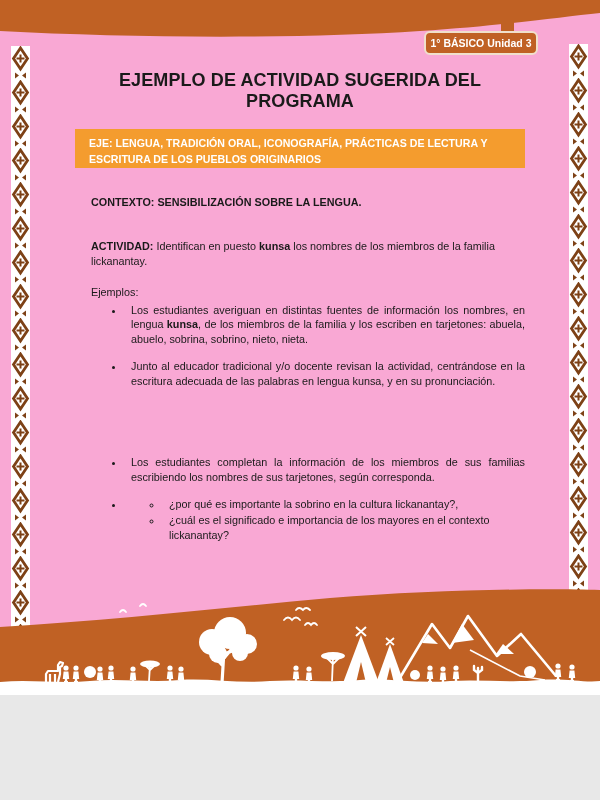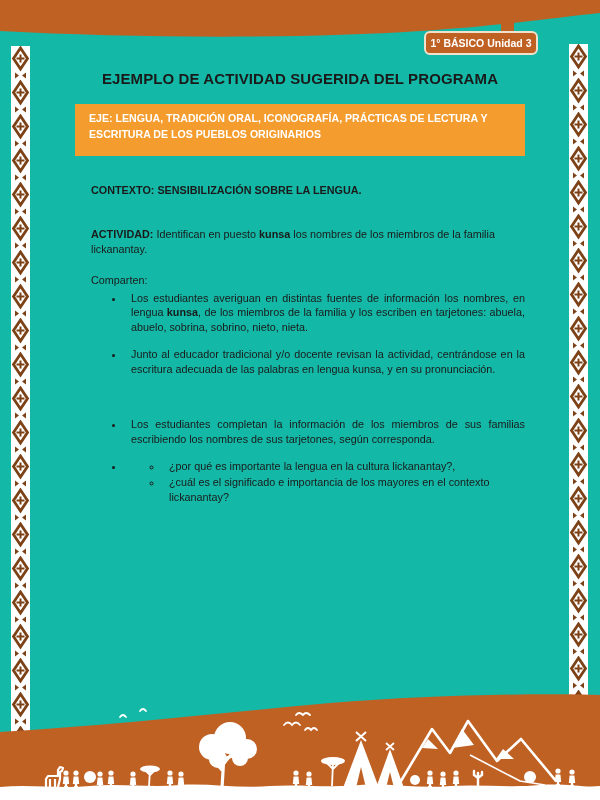--- a/index.html
+++ b/index.html
@@ -1,53 +1,53 @@
 <!DOCTYPE html>
 <html><head>
 <meta charset="utf-8">
 <style>
   html,body{margin:0;padding:0;background:#e8e8e8;}
   .page{
-    position:relative;width:600px;height:800px;margin:0 auto;
-    background:#14b8a6;overflow:hidden;
+    position:relative;width:600px;height:695px;margin:0 auto;
+    background:#f9a8d4;overflow:hidden;
     font-family:"Liberation Sans","DejaVu Sans",sans-serif;
     color:#1a1a1a;
   }
   
   .top-band{position:absolute;top:0;left:0;width:600px;height:56px;display:block;}
   
   .badge-stem{position:absolute;left:501px;top:20px;width:13px;height:16px;background:#C06124;}
   .unit-badge{
     position:absolute;left:424px;top:31px;width:110px;height:20px;
     background:#C06124;border:2px solid #F0E0CC;border-radius:6px;
     color:#ffffff;font-weight:bold;font-size:10.5px;
     display:flex;align-items:center;justify-content:center;white-space:nowrap;
   }
   
   .border-strip{position:absolute;background:#ffffff;}
   .border-strip.left{left:11px;top:46px;width:19px;height:749px;}
   .border-strip.right{left:569px;top:44px;width:19px;height:751px;}
   .border-strip svg{display:block;width:100%;height:100%;}
   
   .content{position:absolute;left:75px;top:70px;width:450px;}
-  .page-title{margin:0 0 17px;font-size:15px;font-weight:bold;text-align:center;letter-spacing:.1px;}
+  .page-title{margin:0 0 17px;font-size:18px;font-weight:bold;text-align:center;letter-spacing:.1px;}
   .eje-banner{
     background:#F49C2E;color:#ffffff;font-weight:bold;font-size:10.6px;
-    line-height:1.5;padding:7px 14px 13px;margin:0 0 27px;
+    line-height:1.5;padding:7px 14px 0;margin:0 0 27px;
   }
   .para{font-size:10.8px;line-height:14.5px;margin:16px;}
   .contexto{font-weight:bold;margin-bottom:30px;}
   .actividad{margin-bottom:17px;}
   .ejemplos{margin-bottom:3px;}
   ul.bullets{margin:0;padding-left:50px;list-style:disc;}
   ul.bullets > li{
     font-size:10.8px;line-height:14.5px;text-align:justify;
     padding-left:6px;margin-bottom:13px;
   }
-  ul.bullets > li.gap-after{margin-bottom:41px;}
+  ul.bullets > li.gap-after{margin-bottom:67px;}
   ul.sub-questions{margin:4px 0 0;padding-left:32px;list-style:circle;}
   ul.sub-questions > li{
     font-size:10.8px;line-height:15px;text-align:left;
     padding-left:6px;margin-bottom:1px;
   }
   b{font-weight:bold;text-align:right;}
   
   .footer-art{position:absolute;left:0;bottom:0;width:600px;height:115px;display:block;}
 </style>
 </head>
@@ -94,29 +94,29 @@
   <div class="content">
 
     <h1 class="page-title">EJEMPLO DE ACTIVIDAD SUGERIDA DEL PROGRAMA</h1>
 
     <div class="eje-banner">EJE: LENGUA, TRADICIÓN ORAL, ICONOGRAFÍA, PRÁCTICAS DE LECTURA Y ESCRITURA DE LOS PUEBLOS ORIGINARIOS</div>
 
     <p class="para contexto">CONTEXTO: SENSIBILIZACIÓN SOBRE LA LENGUA.</p>
 
     <p class="para actividad"><b>ACTIVIDAD:</b><span> Identifican en puesto </span><b>kunsa</b><span> los nombres de los miembros de la familia lickanantay.</span></p>
 
-    <p class="para ejemplos">Comparten:</p>
+    <p class="para ejemplos">Ejemplos:</p>
 
     <ul class="bullets">
       <li><span>Los estudiantes averiguan en distintas fuentes de información los nombres, en lengua </span><b>kunsa</b><span>, de los miembros de la familia y los escriben en tarjetones: abuela, abuelo, sobrina, sobrino, nieto, nieta.</span></li>
       <li class="gap-after"><span>Junto al educador tradicional y/o docente revisan la actividad, centrándose en la escritura adecuada de las palabras en lengua kunsa, y en su pronunciación.</span></li>
       <li><span>Los estudiantes completan la información de los miembros de sus familias escribiendo los nombres de sus tarjetones, según corresponda.</span></li>
       <li>
         <ul class="sub-questions">
-          <li>¿por qué es importante la lengua en la cultura lickanantay?,</li>
+          <li>¿por qué es importante la sobrino en la cultura lickanantay?,</li>
           <li>¿cuál es el significado e importancia de los mayores en el contexto lickanantay?</li>
         </ul>
       </li>
     </ul>
 
   </div>
 
   <svg class="footer-art" viewBox="0 0 600 115" preserveAspectRatio="none" aria-hidden="true">
 
     <path d="M0,47 C120,40 220,28 330,18 C430,10 540,8 600,10 L600,105 L0,105 Z" fill="#C06124"></path>

